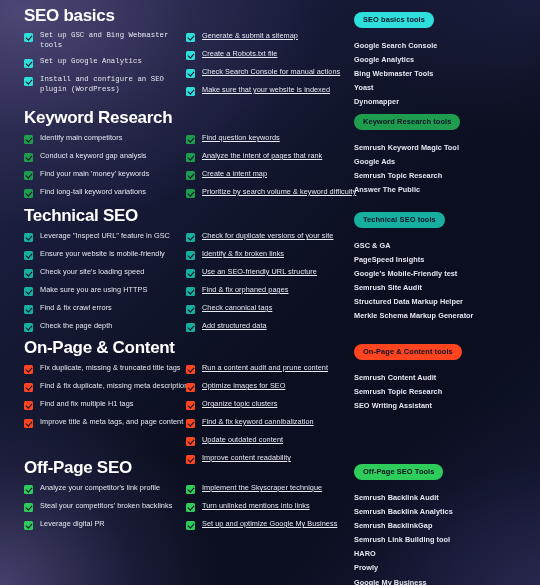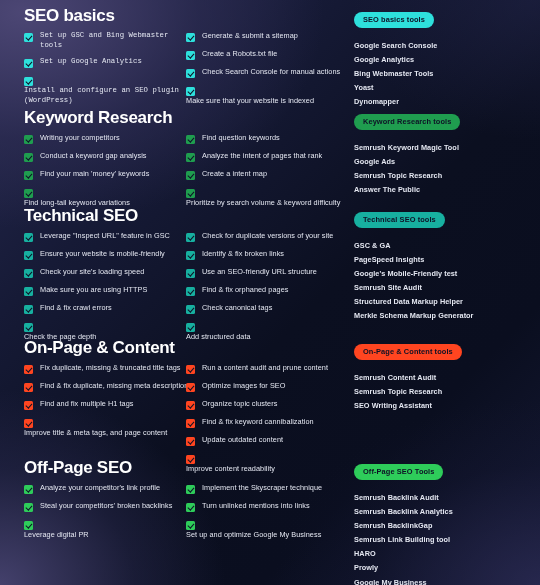--- a/index.html
+++ b/index.html
@@ -26,24 +26,24 @@
 
   .sec-title {
     font-size:17px;
     font-weight:bold;
     letter-spacing:-0.3px;
     color:#ffffff;
     margin-bottom:7px;
   }
   .col { }
   .col-left  { width:170px; }
-  .col-right { width:175px; }
+  .col-right { width:175px;text-decoration:underline; }
 
   .item { display:flex; align-items:flex-start; margin-bottom:7px; }
-  .item-last { margin-bottom:0;flex-direction:column; }
+  .item-last { margin-bottom:0; }
   .cb {
     width:9px; height:9px; flex:0 0 9px;
     border-radius:1.5px;
     margin-right:7px; margin-top:2px;
     position:relative;
   }
   .cb::after {
     content:"";
     position:absolute;
     left:2.6px; top:1.0px;
@@ -119,21 +119,21 @@
           <span class="item-txt">Make sure that your website is indexed</span>
         </div>
       </div>
       <div class="tools" style="position: absolute; left: 354px; top: 2px;"><div class="badge" style="background: rgb(46, 224, 220);">SEO basics tools</div><div class="tool">Google Search Console</div><div class="tool">Google Analytics</div><div class="tool">Bing Webmaster Tools</div><div class="tool">Yoast</div><div class="tool">Dynomapper</div></div>
     </div>
     <div class="section" style="left: 0px; top: 108px; width: 540px;">
       <div class="sec-title" style="position: absolute; left: 24px; top: 0px;">Keyword Research</div>
       <div class="col col-left" style="position: absolute; left: 24px; top: 25px;">
         <div class="item">
           <span class="cb" style="background: rgb(31, 157, 79);"></span>
-          <span class="item-txt">Writing your competitors</span>
+          <span class="item-txt">Identify main competitors</span>
         </div>
         <div class="item">
           <span class="cb" style="background: rgb(31, 157, 79);"></span>
           <span class="item-txt">Conduct a keyword gap analysis</span>
         </div>
         <div class="item">
           <span class="cb" style="background: rgb(31, 157, 79);"></span>
           <span class="item-txt">Find your main 'money' keywords</span>
         </div>
         <div class="item item-last">

